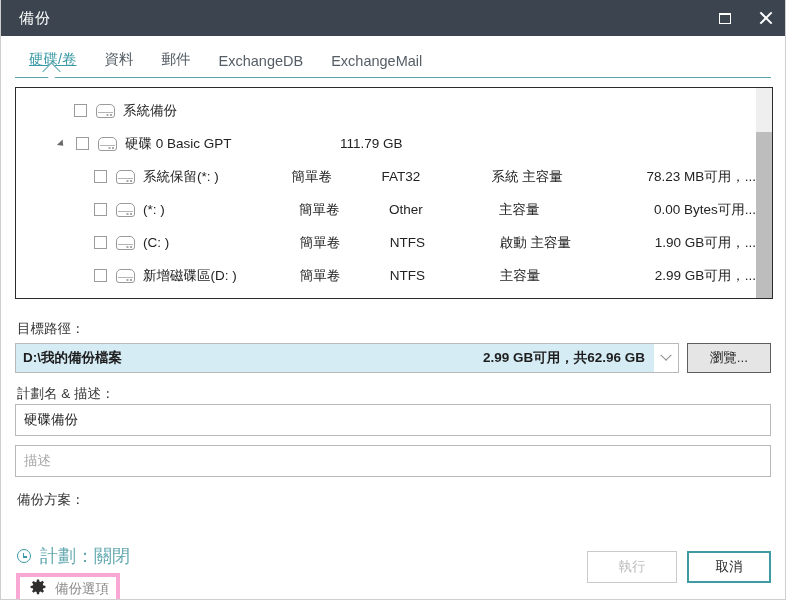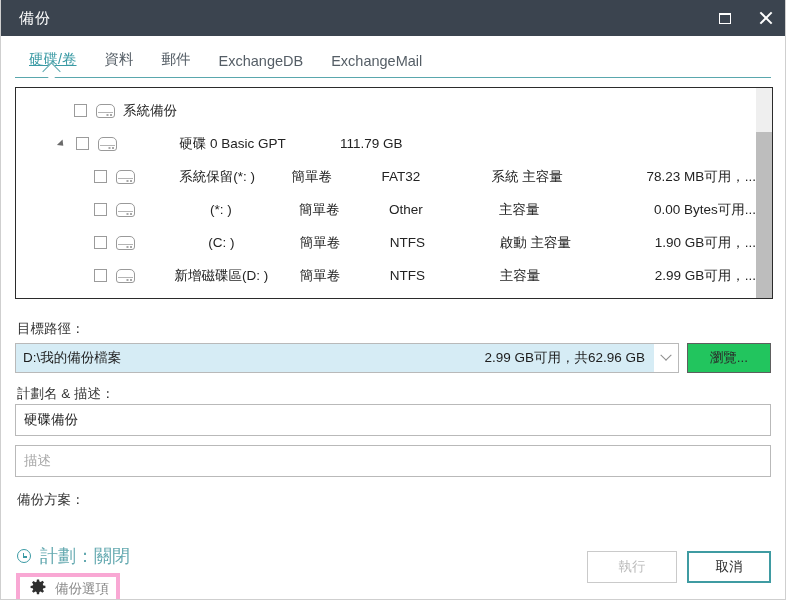--- a/index.html
+++ b/index.html
@@ -148,21 +148,21 @@
     left: 1px; right: 1px; bottom: 3.5px;
     height: 1.2px; background: #b4b4b4;
   }
   .hdd::after {
     content: ""; position: absolute;
     right: 2.5px; bottom: 1px;
     width: 2px; height: 1.6px;
     background: #a8a8a8;
     box-shadow: -3.5px 0 0 #a8a8a8;
   }
-  .lbl { margin-left: 8px; text-align: center; }
+  .lbl { margin-left: 8px; }
   .cell { flex: none; }
 
   .indent-0 { padding-left: 58px; }
   .indent-1 { padding-left: 30px; }
   .indent-2 { padding-left: 78px; }
 
   .scroll-track {
     width: 16px;
     background: #bdbdbd;
     position: relative;
@@ -196,40 +196,41 @@
   .combo-fill {
     background: #d6ecf5;
     height: 100%;
     width: 638px;
     display: flex;
     align-items: center;
     justify-content: space-between;
     padding: 0 9px 0 7px;
     font-size: 13.5px;
     color: #1d1d1d;
+    font-weight: bold;
   }
   .combo-free { color: #1d1d1d; }
   .combo-arrow-cell {
     flex: 1;
     height: 100%;
     display: flex; align-items: center; justify-content: center;
     background: #ffffff;
   }
   .chev {
     width: 8px; height: 8px;
     border-right: 1.3px solid #8d8d8d;
     border-bottom: 1.3px solid #8d8d8d;
     transform: rotate(45deg) translate(-2px,-2px);
   }
   .btn-browse {
     position: absolute;
     left: 686px; top: 343px;
     width: 84px; height: 30px;
     border: 1px solid #5e5e5e;
-    background: #22c55e;
+    background: #e5e5e5;
     font-size: 13.5px;
     color: #2b2b2b;
     display: flex; align-items: center; justify-content: center;
     cursor: default;
   }
   .textfield {
     position: absolute;
     left: 14px;
     width: 756px; height: 32px;
     border: 1px solid #b9b9b9;

